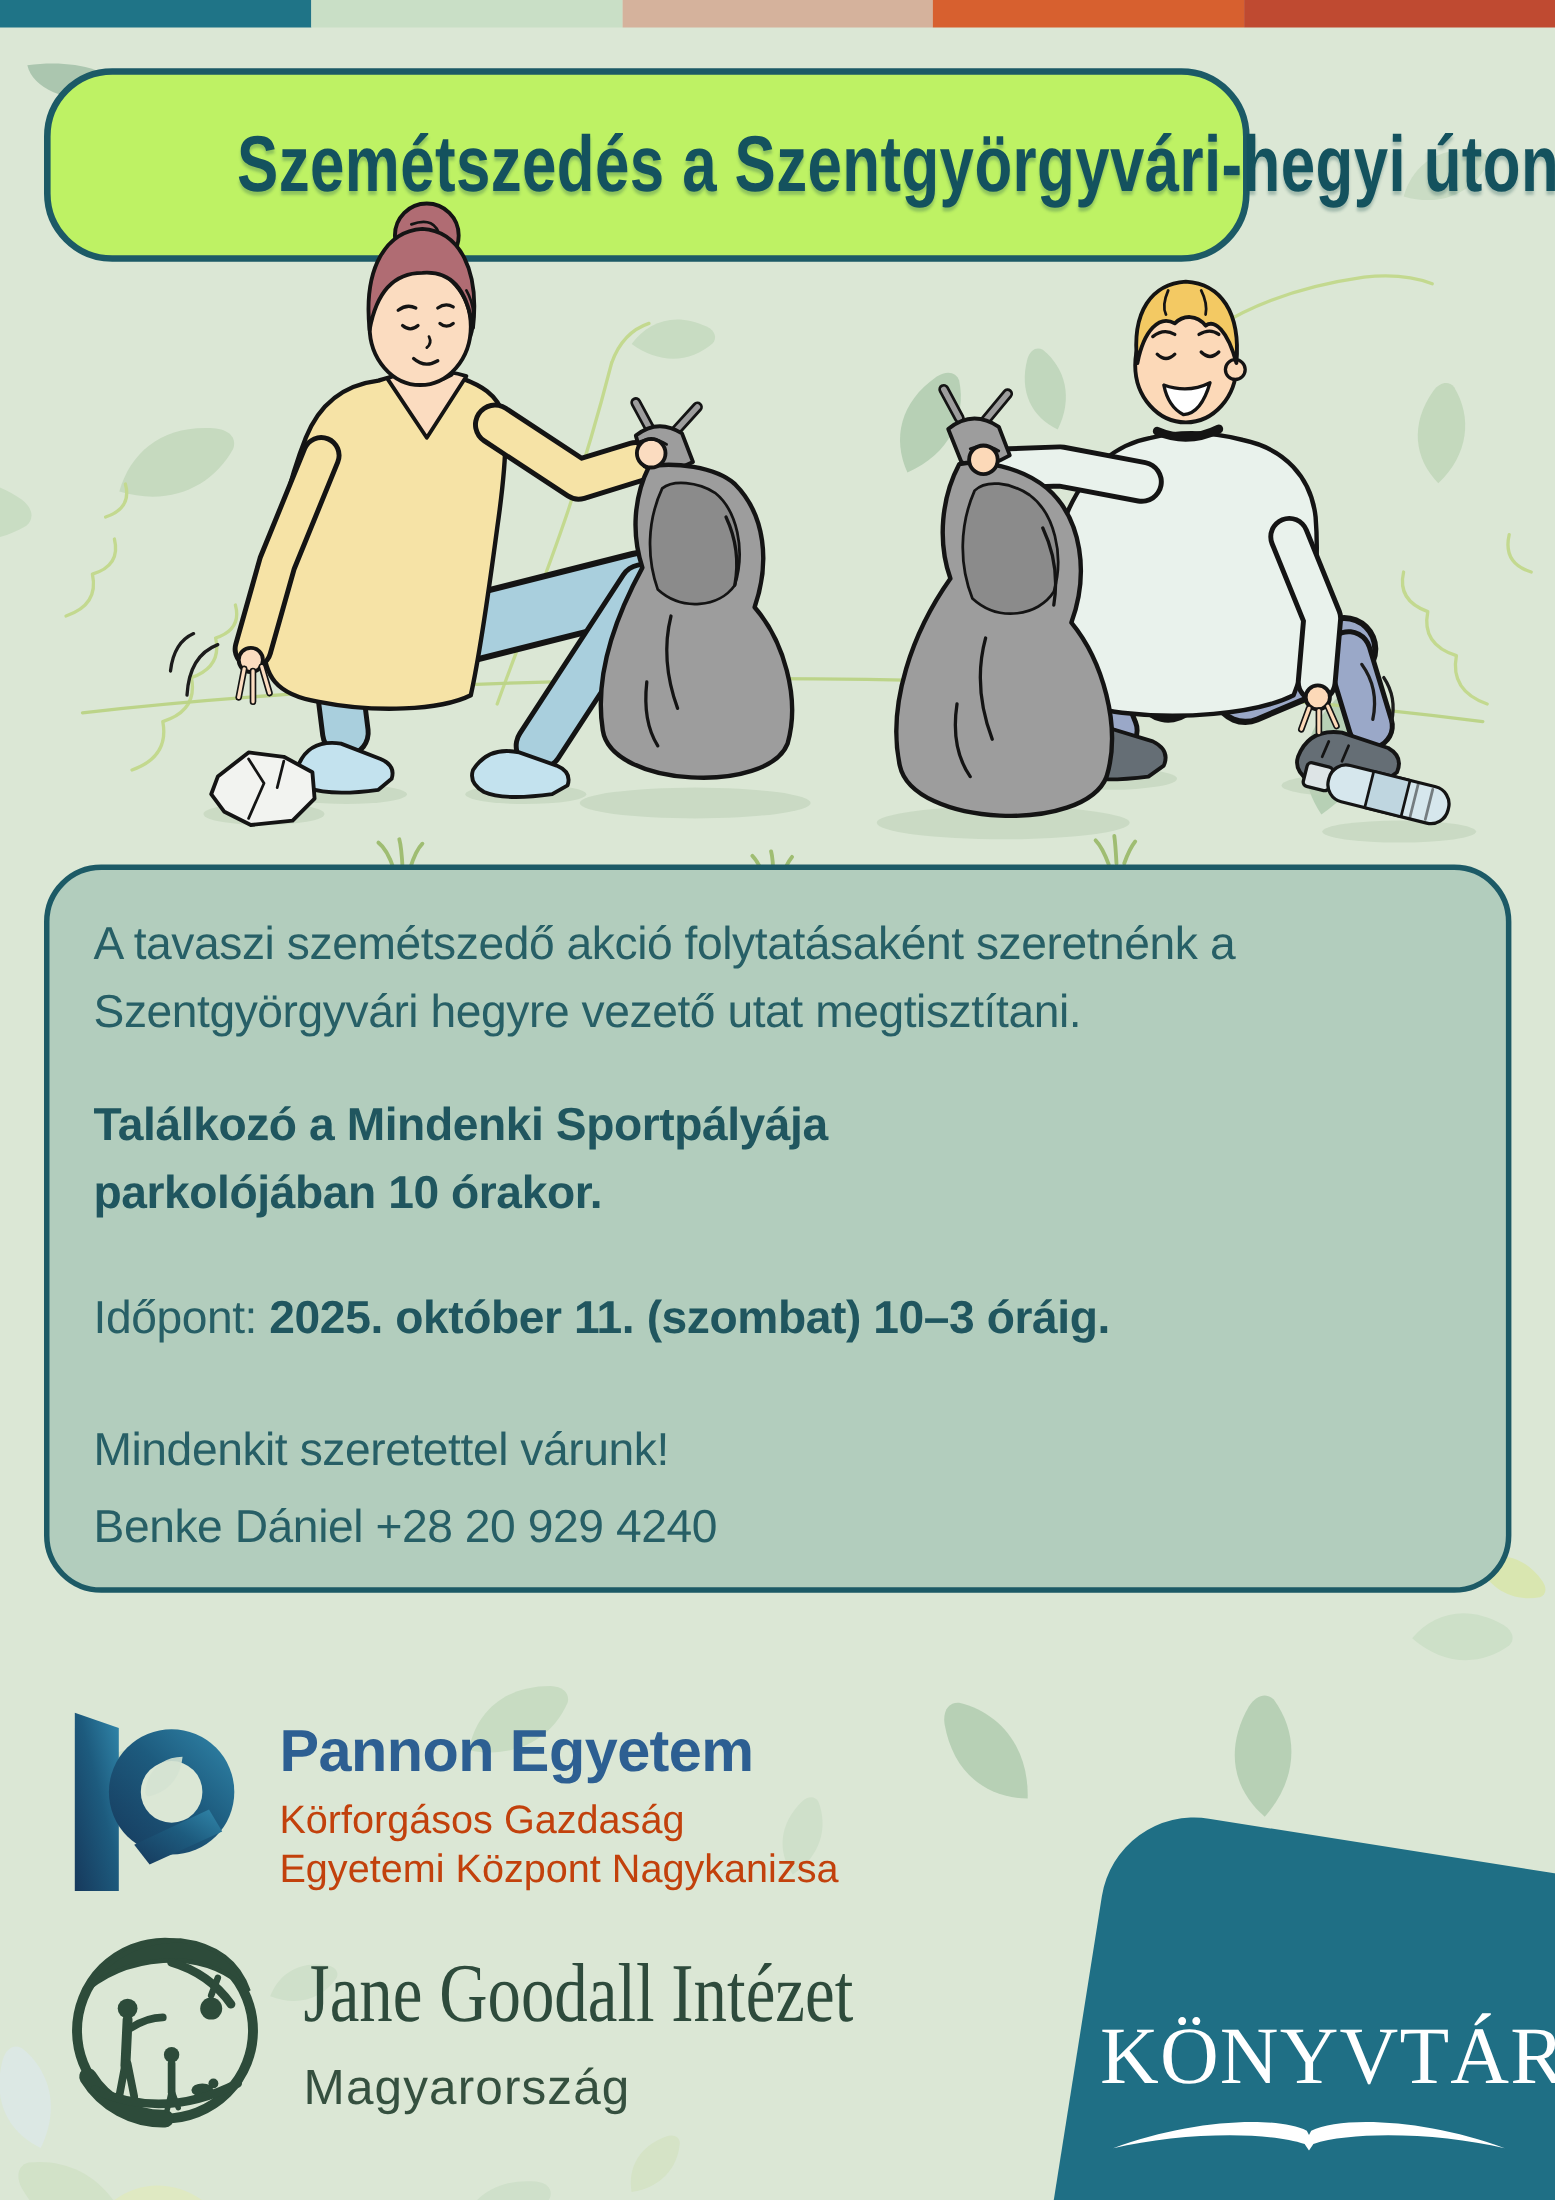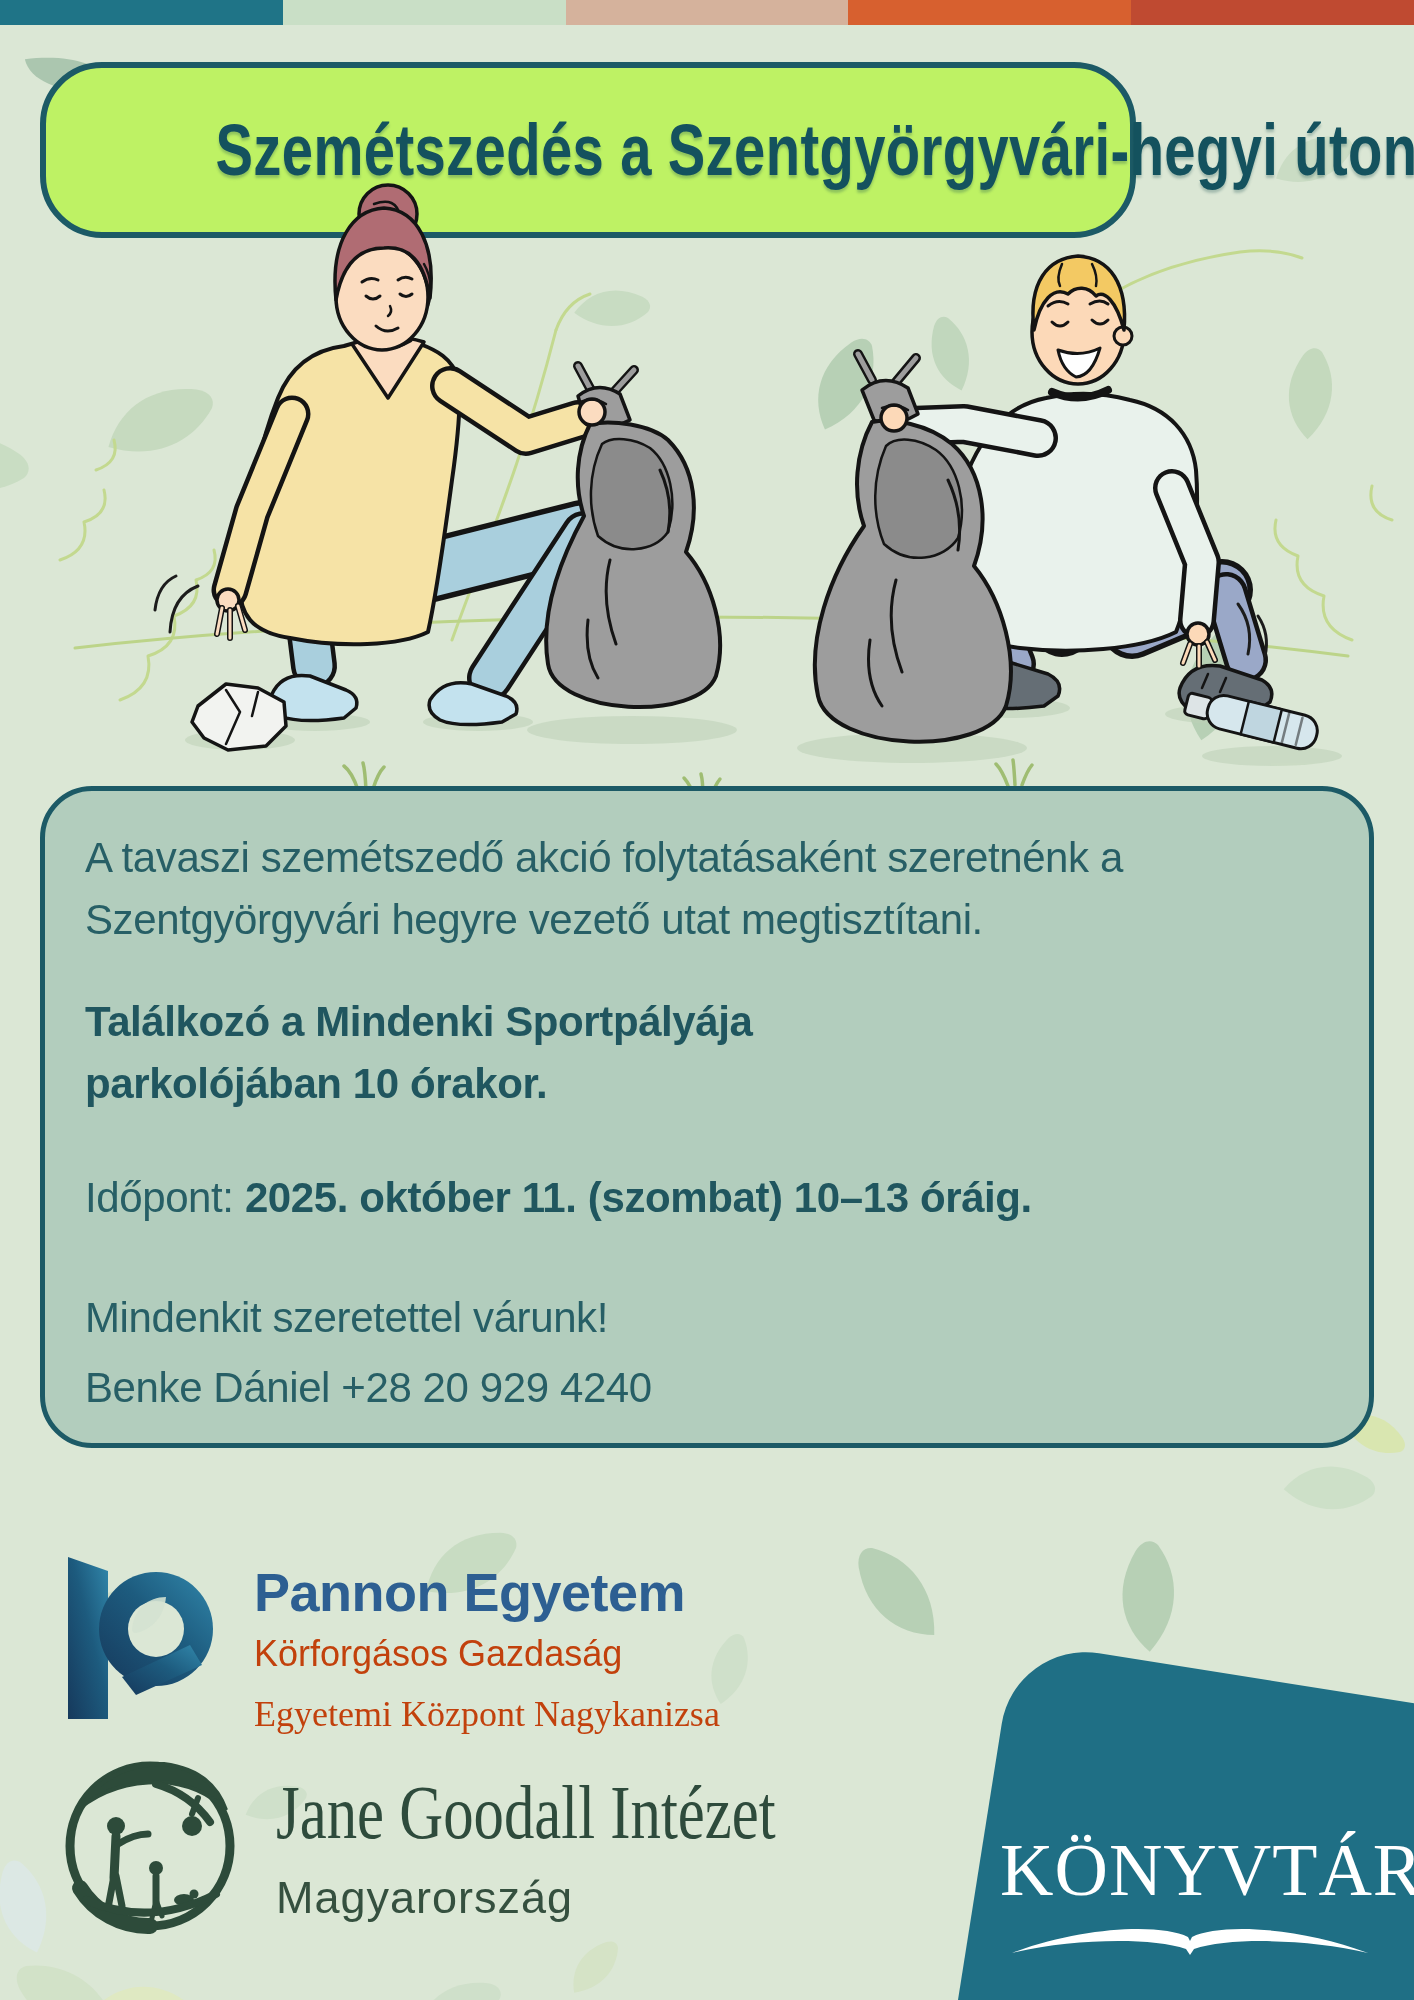--- a/index.html
+++ b/index.html
@@ -259,21 +259,21 @@
   <div class="info-box">
     <div class="para p1">
       <div class="ln">A tavaszi szemétszedő akció folytatásaként szeretnénk a</div>
       <div class="ln">Szentgyörgyvári hegyre vezető utat megtisztítani.</div>
     </div>
     <div class="para para-bold p2">
       <div class="ln">Találkozó a Mindenki Sportpályája</div>
       <div class="ln">parkolójában 10 órakor.</div>
     </div>
     <div class="para p3">
-      <div class="ln"><span>Időpont: </span><b>2025. október 11. (szombat) 10–13 óráig.</b></div>
+      <div class="ln"><span>Időpont: </span><b>2025. október 11. (szombat) 10–3 óráig.</b></div>
     </div>
     <div class="para p4">
       <div class="ln">Mindenkit szeretettel várunk!</div>
       <div class="ln">Benke Dániel +28 20 929 4240</div>
     </div>
   </div>
 
   <div class="pannon">
     <svg width="178" height="182" viewBox="0 0 178 182">
       <defs>
@@ -285,21 +285,21 @@
       </defs>
       <polygon points="10,12 50,26 50,174 10,174" fill="url(#pg)"></polygon>
       <circle cx="98" cy="84" r="57" fill="url(#pg)"></circle>
       <circle cx="98" cy="84" r="28" fill="#dbe7d5"></circle>
       <path d="M144,120 L78,150 L64,132 L132,100 Z" fill="url(#pg)"></path>
       <path d="M74,84 C76,64 90,52 108,52 C106,72 94,84 78,88 C75,88 74,86 74,84 Z" fill="#d4e2d2" opacity="0.9"></path>
     </svg>
     <div class="txt">
       <div class="t1">Pannon Egyetem</div>
       <div class="t2">Körforgásos Gazdaság</div>
-      <div class="t2" style="margin-top:16px;font-family:Liberation Serif, serif;">Egyetemi Központ Nagykanizsa</div>
+      <div class="t2" style="margin-top:0;">Egyetemi Központ Nagykanizsa</div>
     </div>
   </div>
 
   <div class="jane">
     <svg width="184" height="196" viewBox="0 0 184 196">
       <g stroke="#2d4b3a" fill="none" stroke-linecap="round">
         <circle cx="92" cy="98" r="80" stroke-width="9"></circle>
         <path d="M22,140 A80,80 0 0,0 92,178" stroke-width="16"></path>
         <path d="M22,60 Q50,16 106,16 Q154,22 168,62 Q142,36 102,34 Q54,34 22,60 Z" fill="#2d4b3a" stroke-width="4"></path>
         <path d="M98,36 Q132,46 152,74" stroke-width="8"></path>

